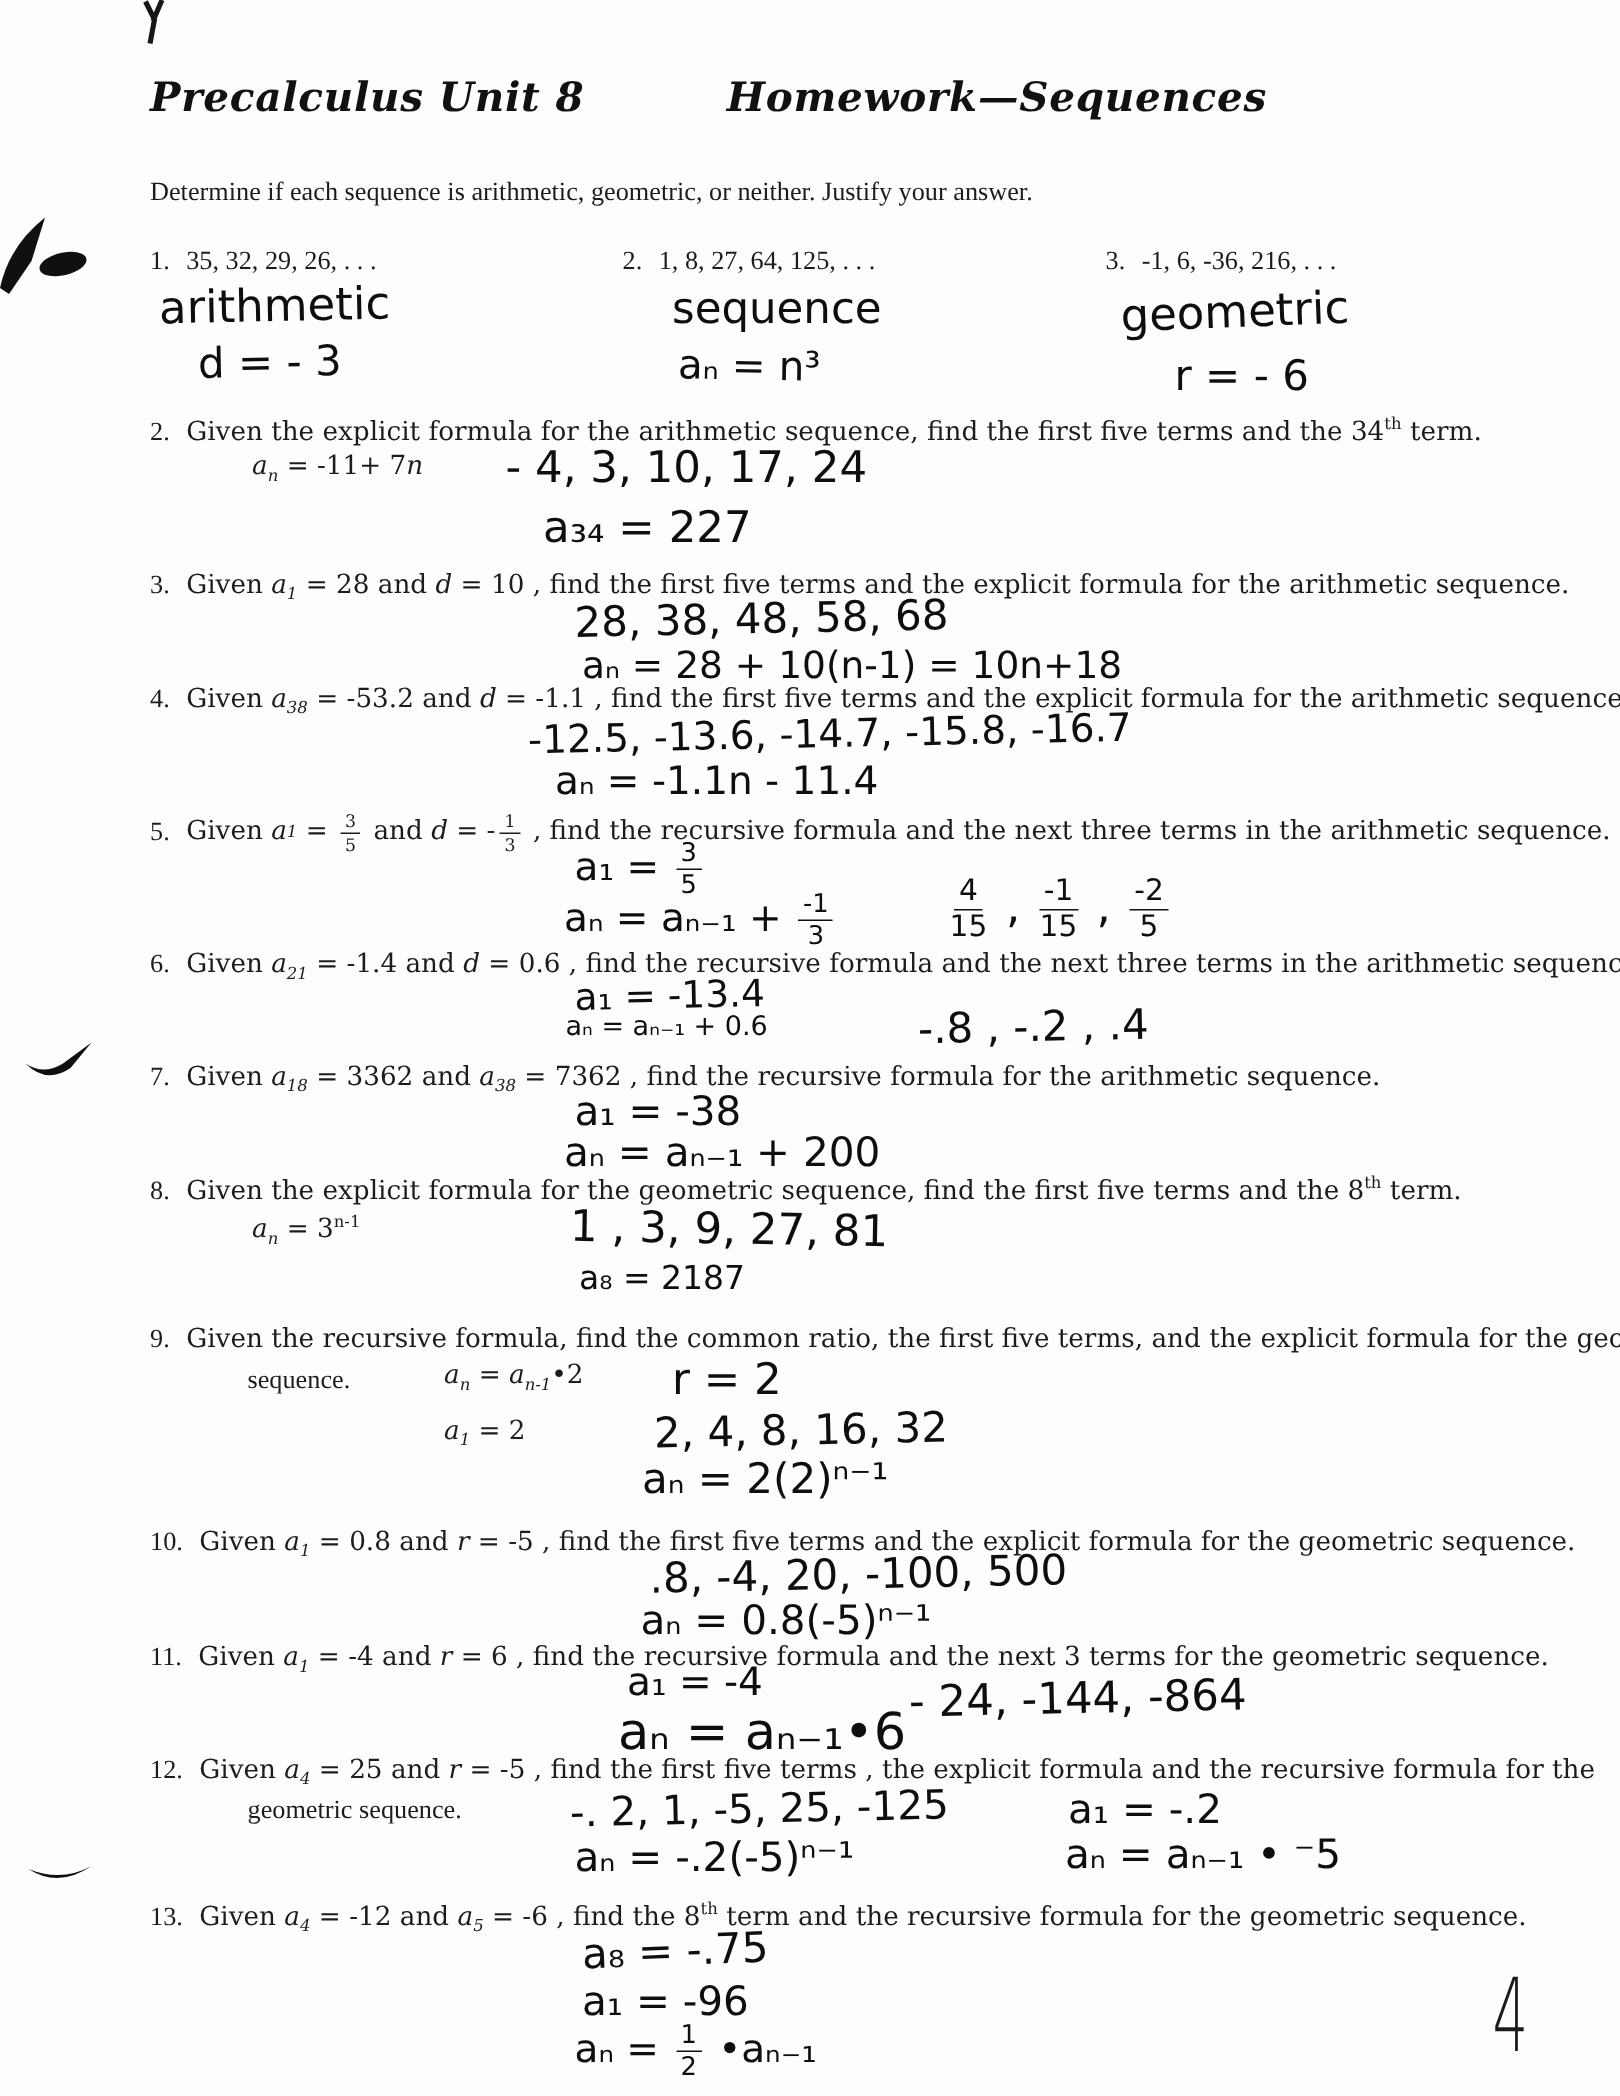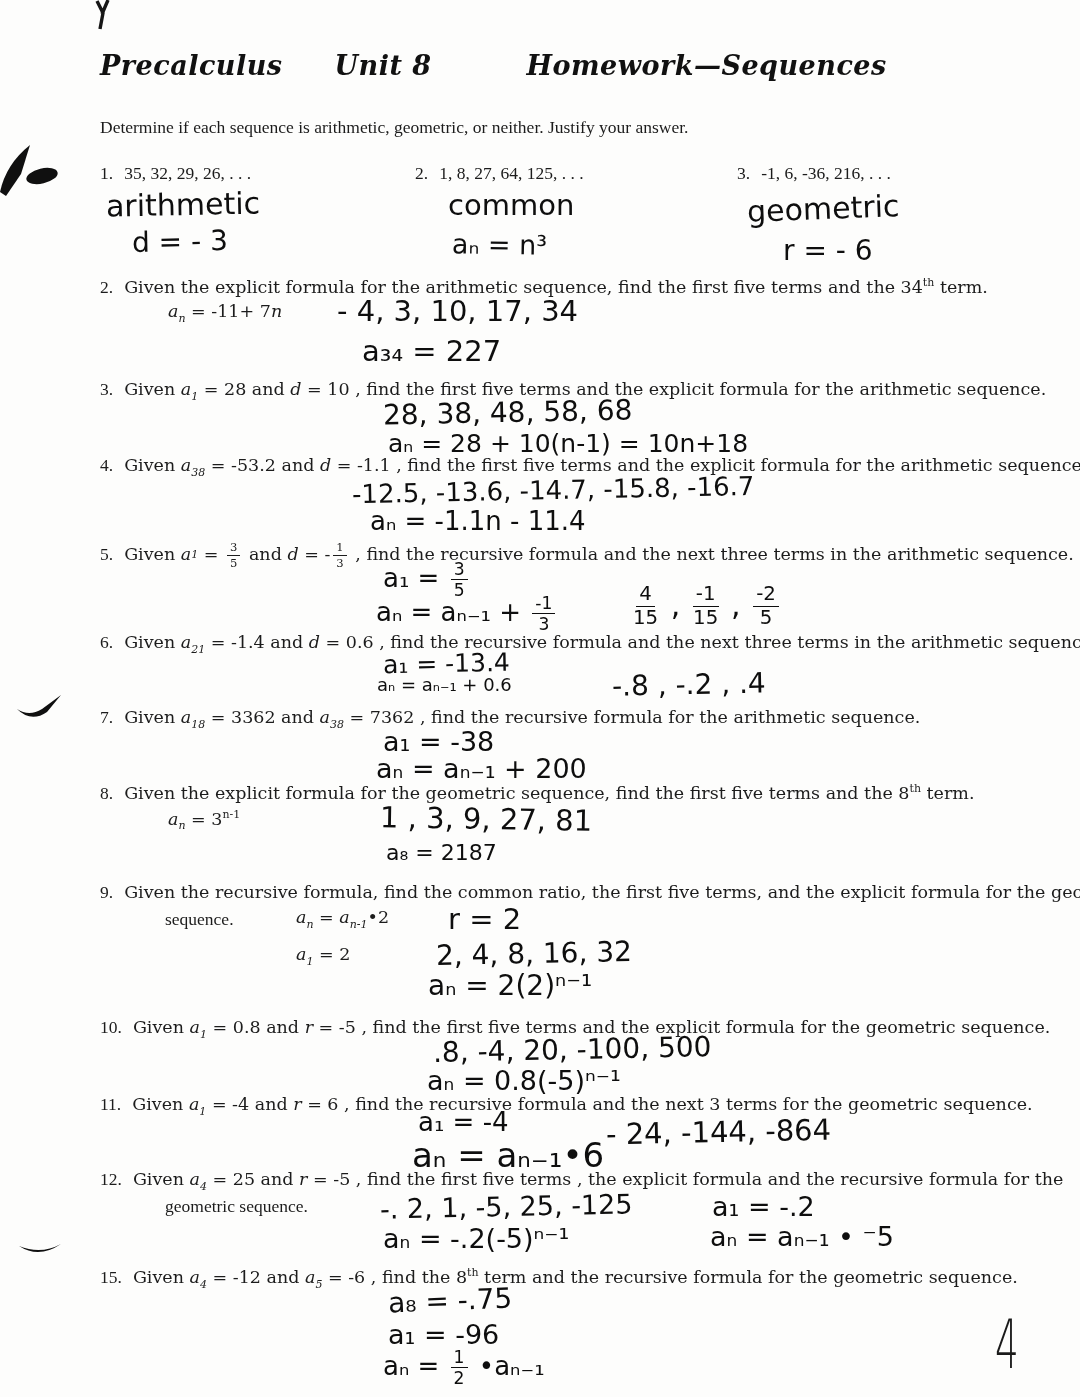--- a/index.html
+++ b/index.html
@@ -40,40 +40,40 @@
     </svg>
   <svg class="abs" style="left:16px;top:692px" width="48" height="30" viewBox="0 0 48 30">
       <path class="ink" d="M1 17 Q13 25 26 17 L45 3 L31 20 Q15 31 1 17 Z"></path>
     </svg>
   <svg class="abs" style="left:18px;top:1242px" width="44" height="18" viewBox="0 0 44 18">
       <path class="ink" d="M1 4 Q21 17 43 2 Q23 13 1 4 Z"></path>
     </svg>
 
   <div class="abs hdr" style="left:100px;top:50px">
     <span>Precalculus</span>
-    <span style="margin-left:42px">Unit 8</span>
+    <span style="">Unit 8</span>
     <span style="margin-left:85px">Homework—Sequences</span>
   </div>
 
   <div class="abs print" style="left:100px;top:117px">Determine if each sequence is arithmetic, geometric, or neither.  Justify your answer.</div>
 
   <div class="abs print" style="left:100px;top:163px"><span class="plabel">1.</span><span>35, 32, 29, 26, . . .</span></div>
   <div class="abs print" style="left:415px;top:163px"><span class="plabel">2.</span><span>1, 8, 27, 64, 125, . . .</span></div>
   <div class="abs print" style="left:737px;top:163px"><span class="plabel">3.</span><span>-1, 6, -36, 216, . . .</span></div>
 
   <div class="abs hw rn1" style="left:106px;top:188px;font-size:30px">arithmetic</div>
   <div class="abs hw rn1" style="left:132px;top:227px;font-size:28px">d = - 3</div>
-  <div class="abs hw" style="left:448px;top:190px;font-size:29px">common</div>
+  <div class="abs hw" style="left:448px;top:190px;font-size:29px">sequence</div>
   <div class="abs hw rp1" style="left:452px;top:230px;font-size:27px">aₙ = n³</div>
   <div class="abs hw rn2" style="left:747px;top:192px;font-size:30px">geometric</div>
   <div class="abs hw" style="left:783px;top:236px;font-size:28px">r = - 6</div>
 
   <div class="abs print" style="left:100px;top:276px"><span class="plabel">2.</span><span class="fm">Given the explicit formula for the arithmetic sequence, find the first five terms and the 34<sup>th</sup> term.</span></div>
   <div class="abs print fm" style="left:168px;top:301px"><span class="it">a</span><sub class="it">n</sub> = -11+ 7<span class="it">n</span></div>
-  <div class="abs hw" style="left:337px;top:296px;font-size:29px">- 4, 3, 10, 17, 34</div>
+  <div class="abs hw" style="left:337px;top:296px;font-size:29px">- 4, 3, 10, 17, 24</div>
   <div class="abs hw" style="left:362px;top:336px;font-size:29px">a₃₄ = 227</div>
 
   <div class="abs print" style="left:100px;top:379px"><span class="plabel">3.</span><span class="fm">Given <span class="it">a</span><sub class="it">1</sub> = 28 and <span class="it">d</span> = 10 , find the first five terms and the explicit formula for the arithmetic sequence.</span></div>
   <div class="abs hw rn1" style="left:383px;top:398px;font-size:28px">28, 38, 48, 58, 68</div>
   <div class="abs hw" style="left:388px;top:430px;font-size:25px">aₙ = 28 + 10(n-1) = 10n+18</div>
 
   <div class="abs print" style="left:100px;top:455px"><span class="plabel">4.</span><span class="fm">Given <span class="it">a</span><sub class="it">38</sub> = -53.2 and <span class="it">d</span> = -1.1 , find the first five terms and the explicit formula for the arithmetic sequence.</span></div>
   <div class="abs hw rn1" style="left:352px;top:476px;font-size:26px">-12.5, -13.6, -14.7, -15.8, -16.7</div>
   <div class="abs hw" style="left:370px;top:507px;font-size:26px">aₙ = -1.1n - 11.4</div>
 
@@ -131,21 +131,21 @@
   <div class="abs hw" style="left:412px;top:1137px;font-size:34px">aₙ = aₙ₋₁•6</div>
   <div class="abs hw rn1" style="left:606px;top:1117px;font-size:29px">- 24, -144, -864</div>
 
   <div class="abs print" style="left:100px;top:1169px"><span class="plabel">12.</span><span class="fm">Given <span class="it">a</span><sub class="it">4</sub> = 25 and <span class="it">r</span> = -5 , find the first five terms , the explicit formula and the recursive formula for the</span></div>
   <div class="abs print" style="left:165px;top:1196px">geometric sequence.</div>
   <div class="abs hw rn1" style="left:380px;top:1192px;font-size:27px">-. 2, 1, -5, 25, -125</div>
   <div class="abs hw" style="left:383px;top:1224px;font-size:27px">aₙ = -.2(-5)ⁿ⁻¹</div>
   <div class="abs hw" style="left:712px;top:1192px;font-size:27px">a₁ = -.2</div>
   <div class="abs hw" style="left:710px;top:1222px;font-size:27px">aₙ = aₙ₋₁ • ⁻5</div>
 
-  <div class="abs print" style="left:100px;top:1266px"><span class="plabel">15.</span><span class="fm">Given <span class="it">a</span><sub class="it">4</sub> = -12 and <span class="it">a</span><sub class="it">5</sub> = -6 , find the 8<sup>th</sup> term and the recursive formula for the geometric sequence.</span></div>
+  <div class="abs print" style="left:100px;top:1266px"><span class="plabel">13.</span><span class="fm">Given <span class="it">a</span><sub class="it">4</sub> = -12 and <span class="it">a</span><sub class="it">5</sub> = -6 , find the 8<sup>th</sup> term and the recursive formula for the geometric sequence.</span></div>
   <div class="abs hw rn2" style="left:388px;top:1286px;font-size:28px">a₈ = -.75</div>
   <div class="abs hw" style="left:388px;top:1320px;font-size:27px">a₁ = -96</div>
   <div class="abs hw" style="left:383px;top:1348px;font-size:26px">aₙ = <span class="frac">
         <span class="fn">1</span>
         <span class="fd">2</span>
       </span> •aₙ₋₁</div>
 
   <div class="abs pageno" style="left:995px;top:1305px">4</div>
 
 </div>

